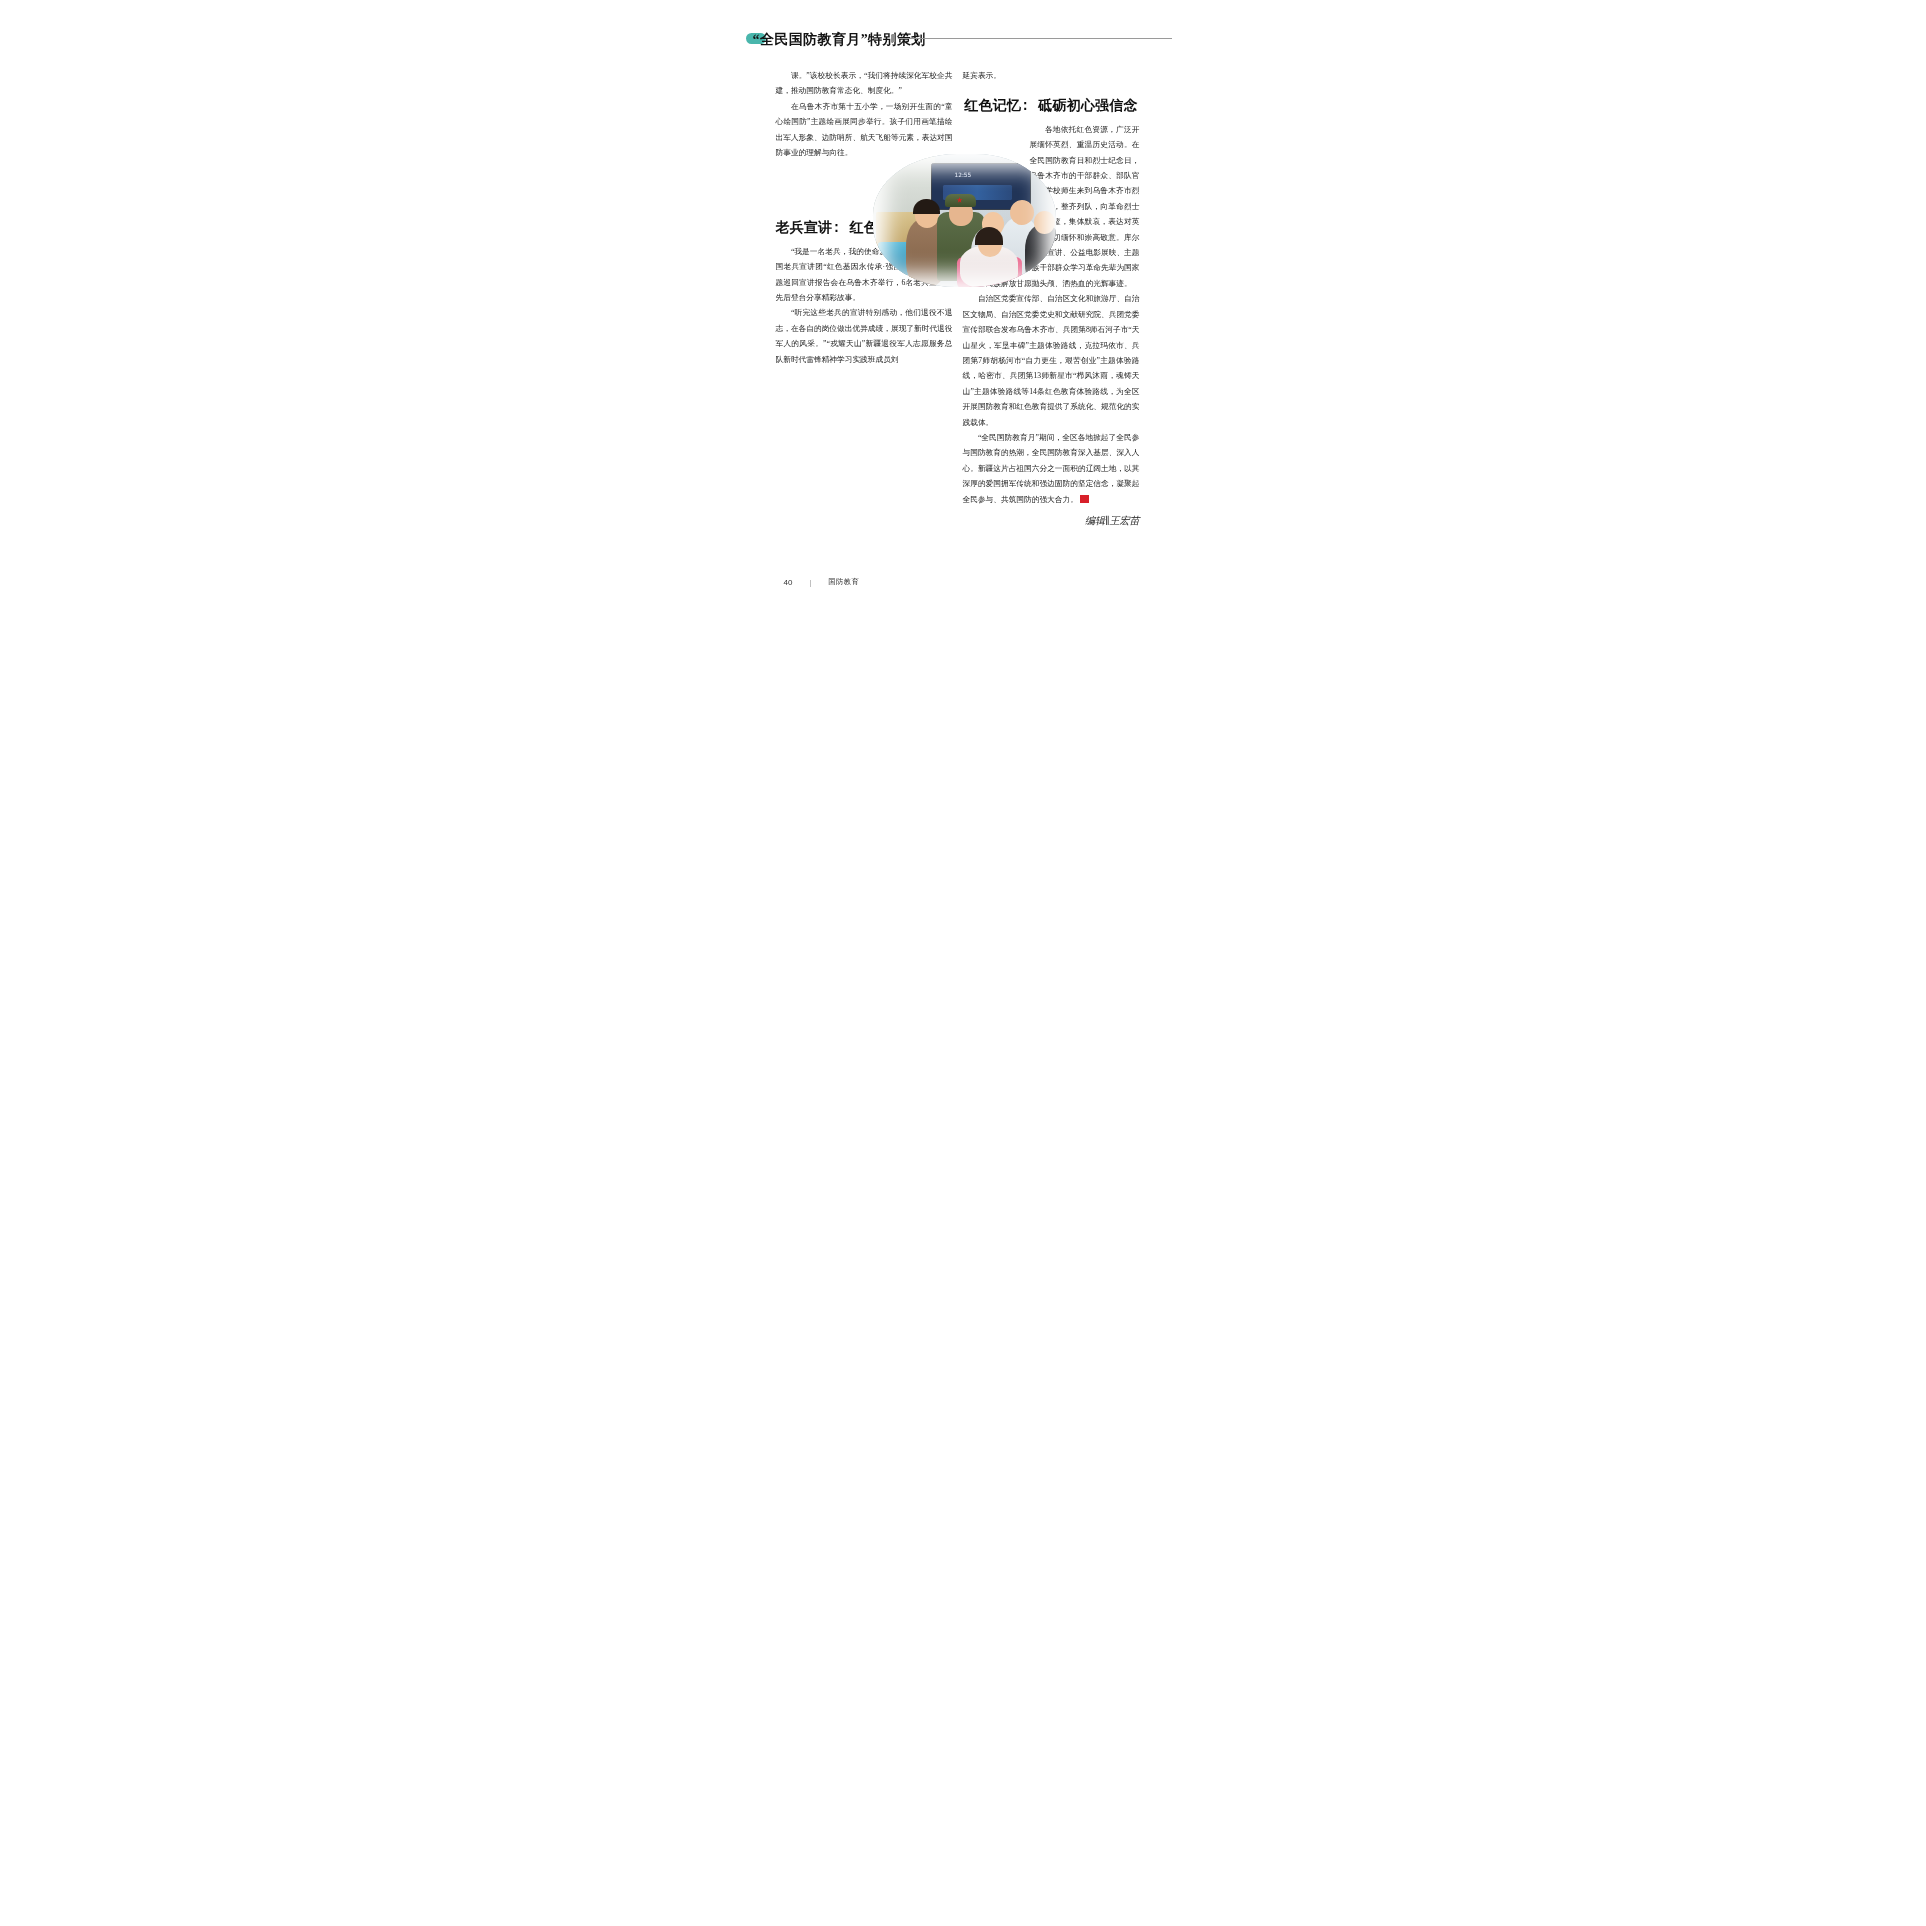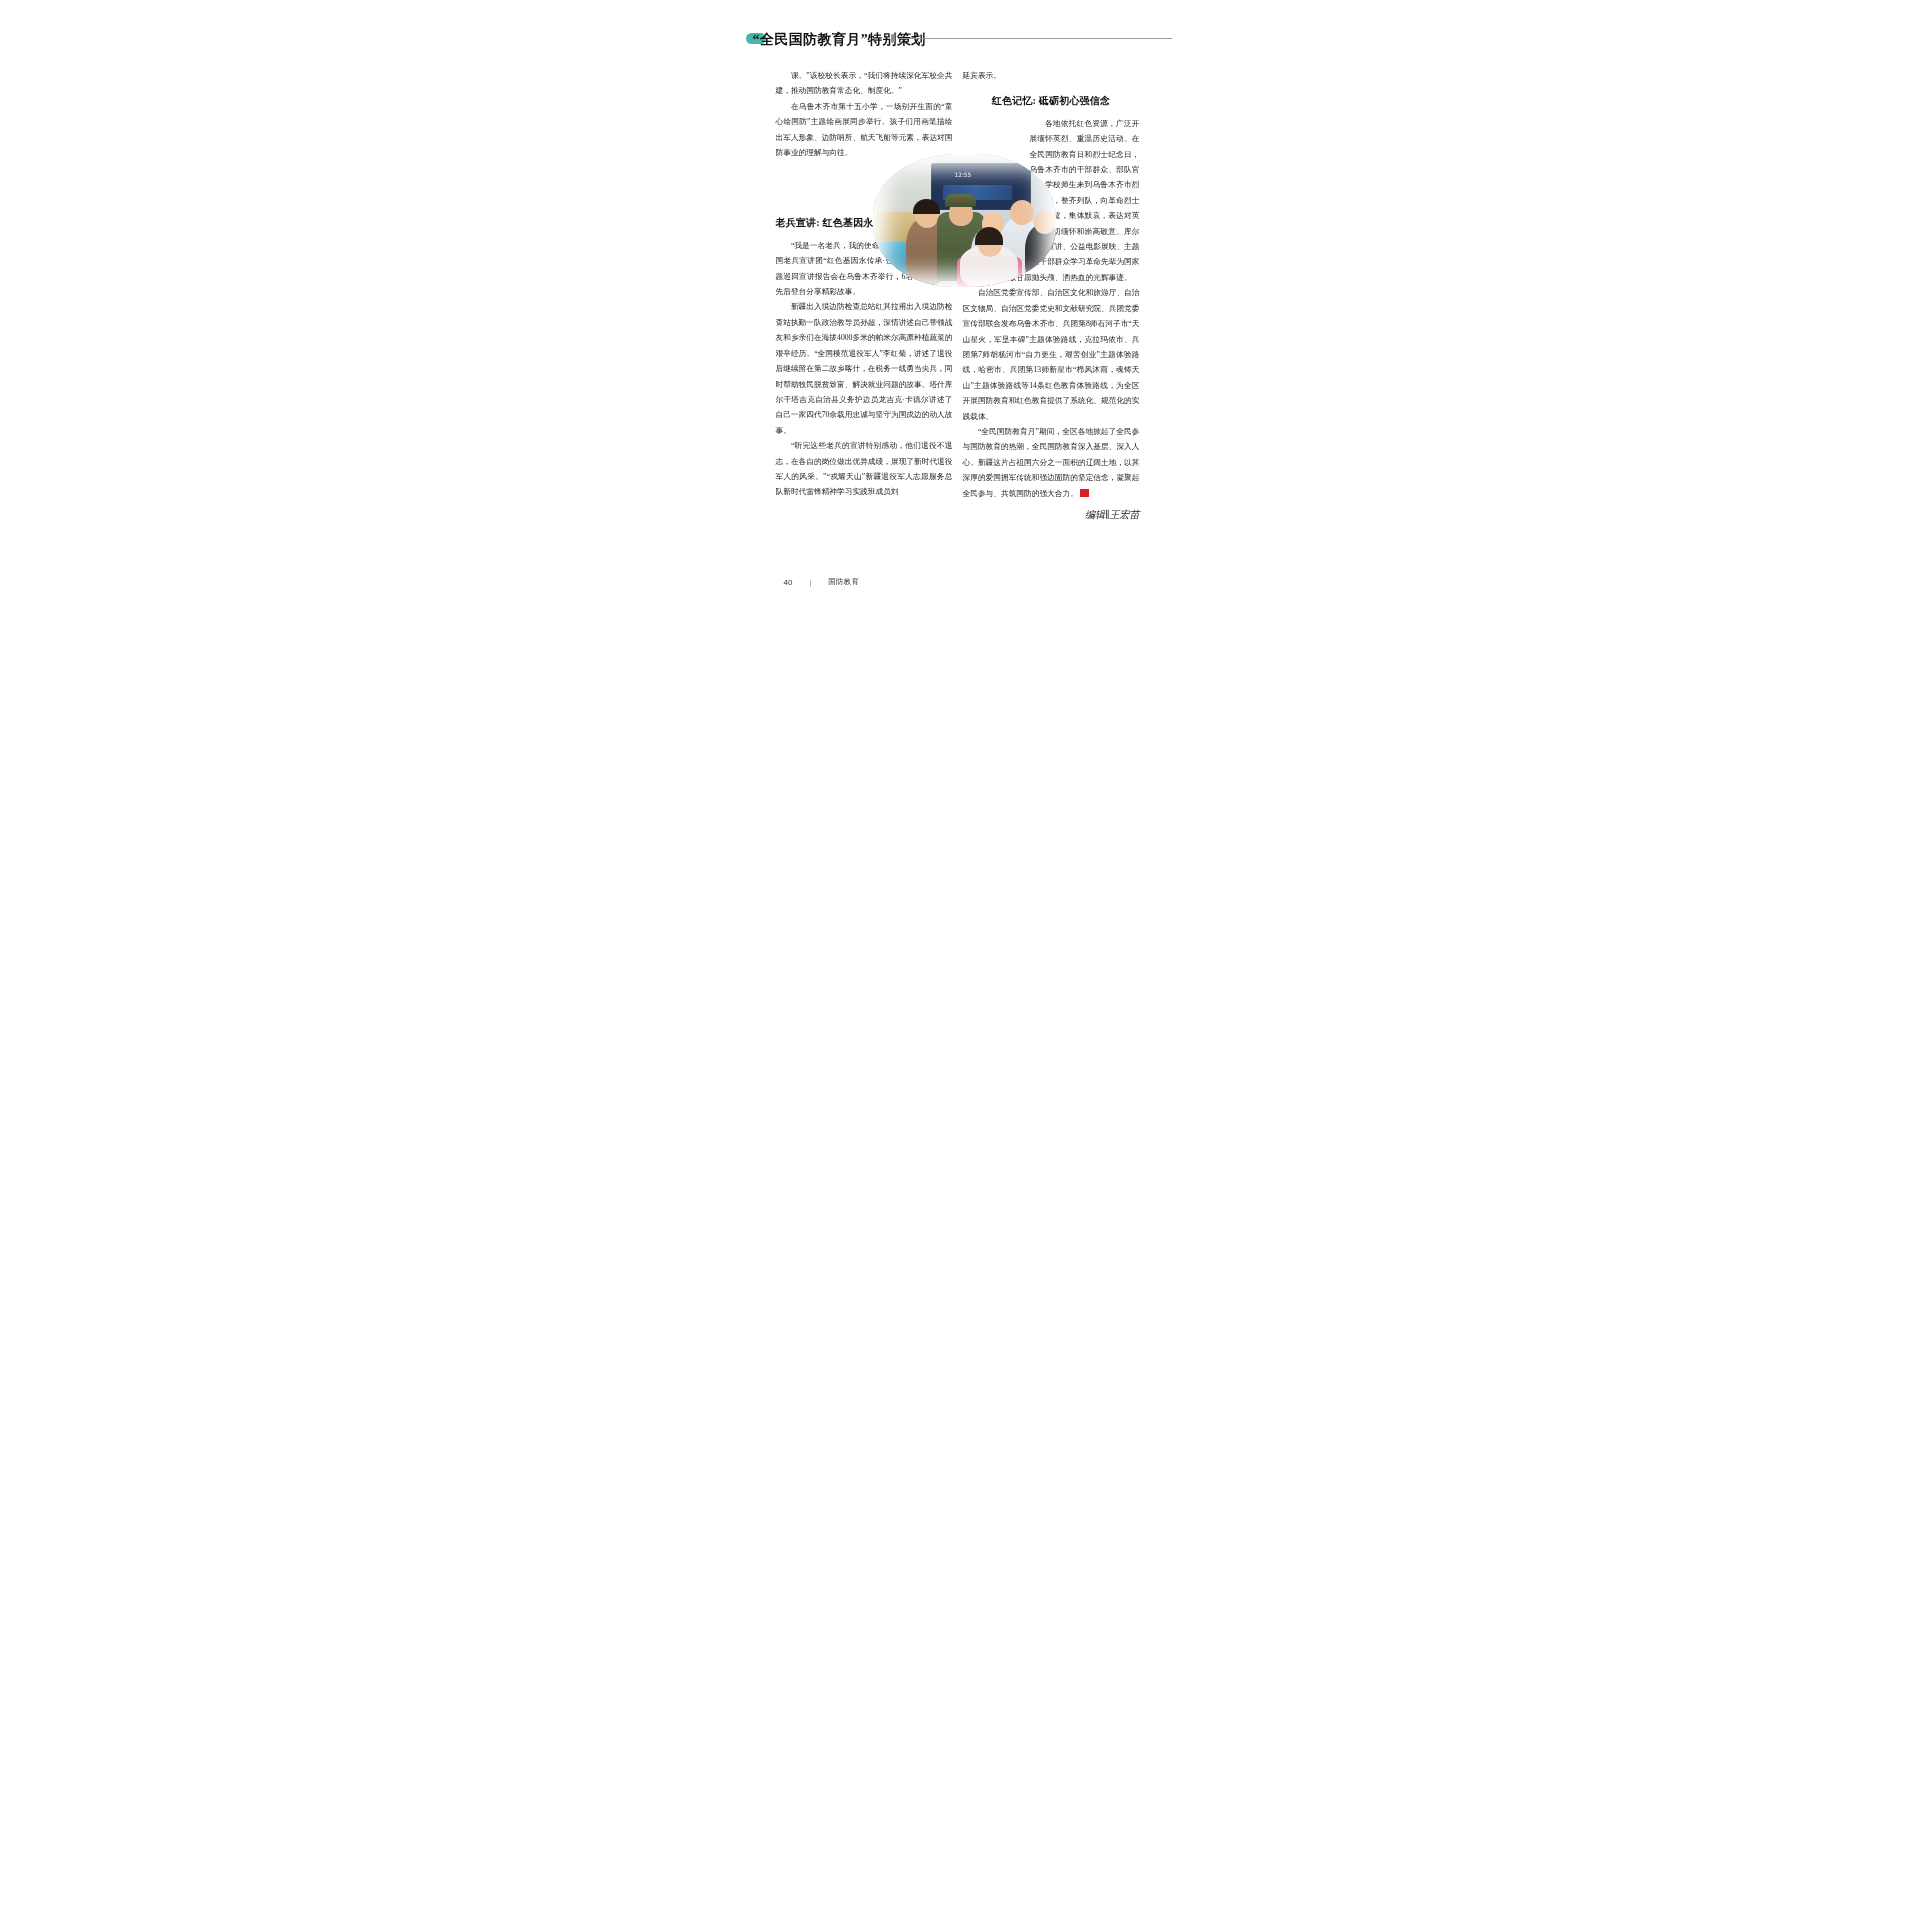--- a/index.html
+++ b/index.html
@@ -77,25 +77,25 @@
   .col-left { left: 40px; top: 68px; }
   .col-right { left: 227px; top: 68px; }
 
   p.para {
     margin: 0;
     text-indent: 2em;
   }
   p.para.noindent { text-indent: 0; }
 
   .sub-heading {
-    font-family: Liberation Serif, serif;
+    font-family: Liberation Mono, monospace;
     font-weight: bold;
-    font-size: 10px;
+    font-size: 14px;
     letter-spacing: 0.2px;
-    margin: 10px 0 7px 0;
+    margin: 16px 0 7px 0;
     color: #111;
   }
   .sub-heading.centered { text-align: center; }
 
   
   .photo {
     position: absolute;
     left: 137px;
     top: 154px;
     width: 183px;
@@ -240,21 +240,20 @@
     <div class="header-bar"></div>
     <div class="header-rule"></div>
   </div>
 
   <div class="col col-left">
     <p class="para">课。”该校校长表示，“我们将持续深化军校企共建，推动国防教育常态化、制度化。”</p>
     <p class="para">在乌鲁木齐市第十五小学，一场别开生面的“童心绘国防”主题绘画展同步举行。孩子们用画笔描绘出军人形象、边防哨所、航天飞船等元素，表达对国防事业的理解与向往。</p>
     <div style="height:45px;"></div>
     <h2 class="sub-heading">老兵宣讲: 红色基因永传承</h2>
     <p class="para">“我是一名老兵，我的使命从未改变！”近日，全国老兵宣讲团“红色基因永传承·强国复兴立新功”主题巡回宣讲报告会在乌鲁木齐举行，6名老兵宣讲员先后登台分享精彩故事。</p>
-    <p class="para">新疆出入境边防检查总站红其拉甫出入境边防检查站执勤一队政治教导员孙超，深情讲述自己带领战友和乡亲们在海拔4000多米的帕米尔高原种植蔬菜的艰辛经历。“全国模范退役军人”李红菊，讲述了退役后继续留在第二故乡喀什，在税务一线勇当尖兵，同时帮助牧民脱贫致富、解决就业问题的故事。塔什库尔干塔吉克自治县义务护边员龙吉克·卡德尔讲述了自己一家四代70余载用忠诚与坚守为国戍边的动人故事。</p>
     <p class="para">“听完这些老兵的宣讲特别感动，他们退役不退志，在各自的岗位做出优异成绩，展现了新时代退役军人的风采。”“戎耀天山”新疆退役军人志愿服务总队新时代雷锋精神学习实践班成员刘</p>
   </div>
 
   <div class="col col-right">
     <p class="para noindent">延宾表示。</p>
     <h2 class="sub-heading centered">红色记忆: 砥砺初心强信念</h2>
     <div style="overflow:hidden;">
       <div style="float:left; width:67px; height:112px;"></div>
       <p class="para">各地依托红色资源，广泛开展缅怀英烈、重温历史活动。在全民国防教育日和烈士纪念日，乌鲁木齐市的干部群众、部队官兵、学校师生来到乌鲁木齐市烈士陵园，整齐列队，向革命烈士敬献花篮，集体默哀，表达对英烈的深切缅怀和崇高敬意。库尔勒市通过专题学习、基层宣讲、公益电影展映、主题党日等形式，组织各族干部群众学习革命先辈为国家独立、民族解放甘愿抛头颅、洒热血的光辉事迹。</p>
     </div>

